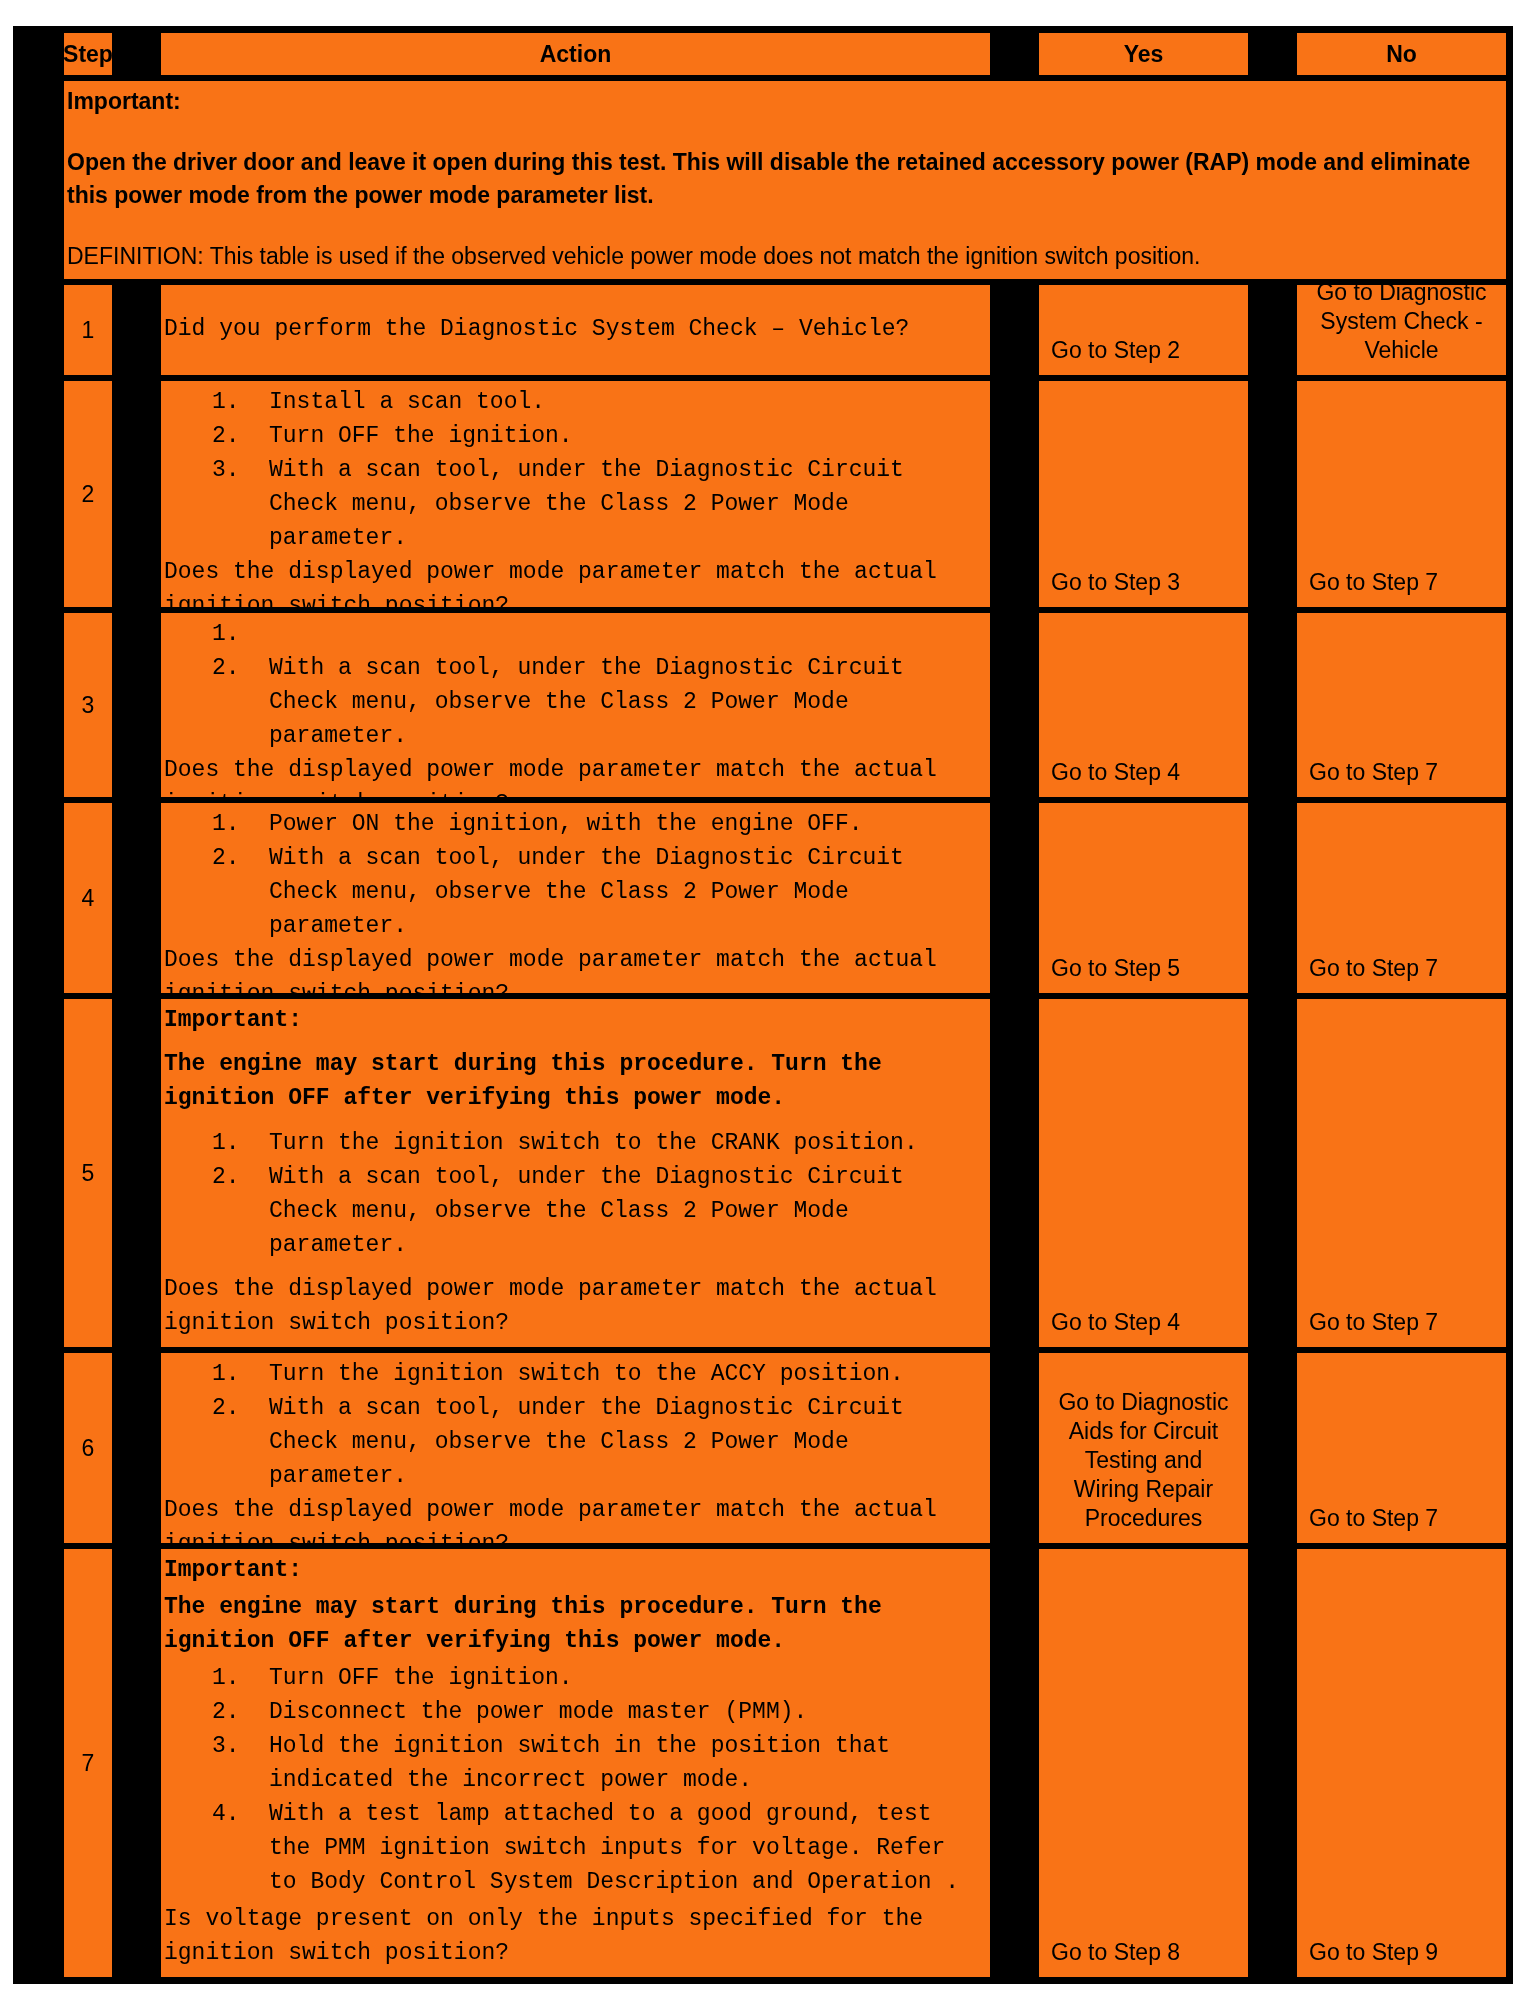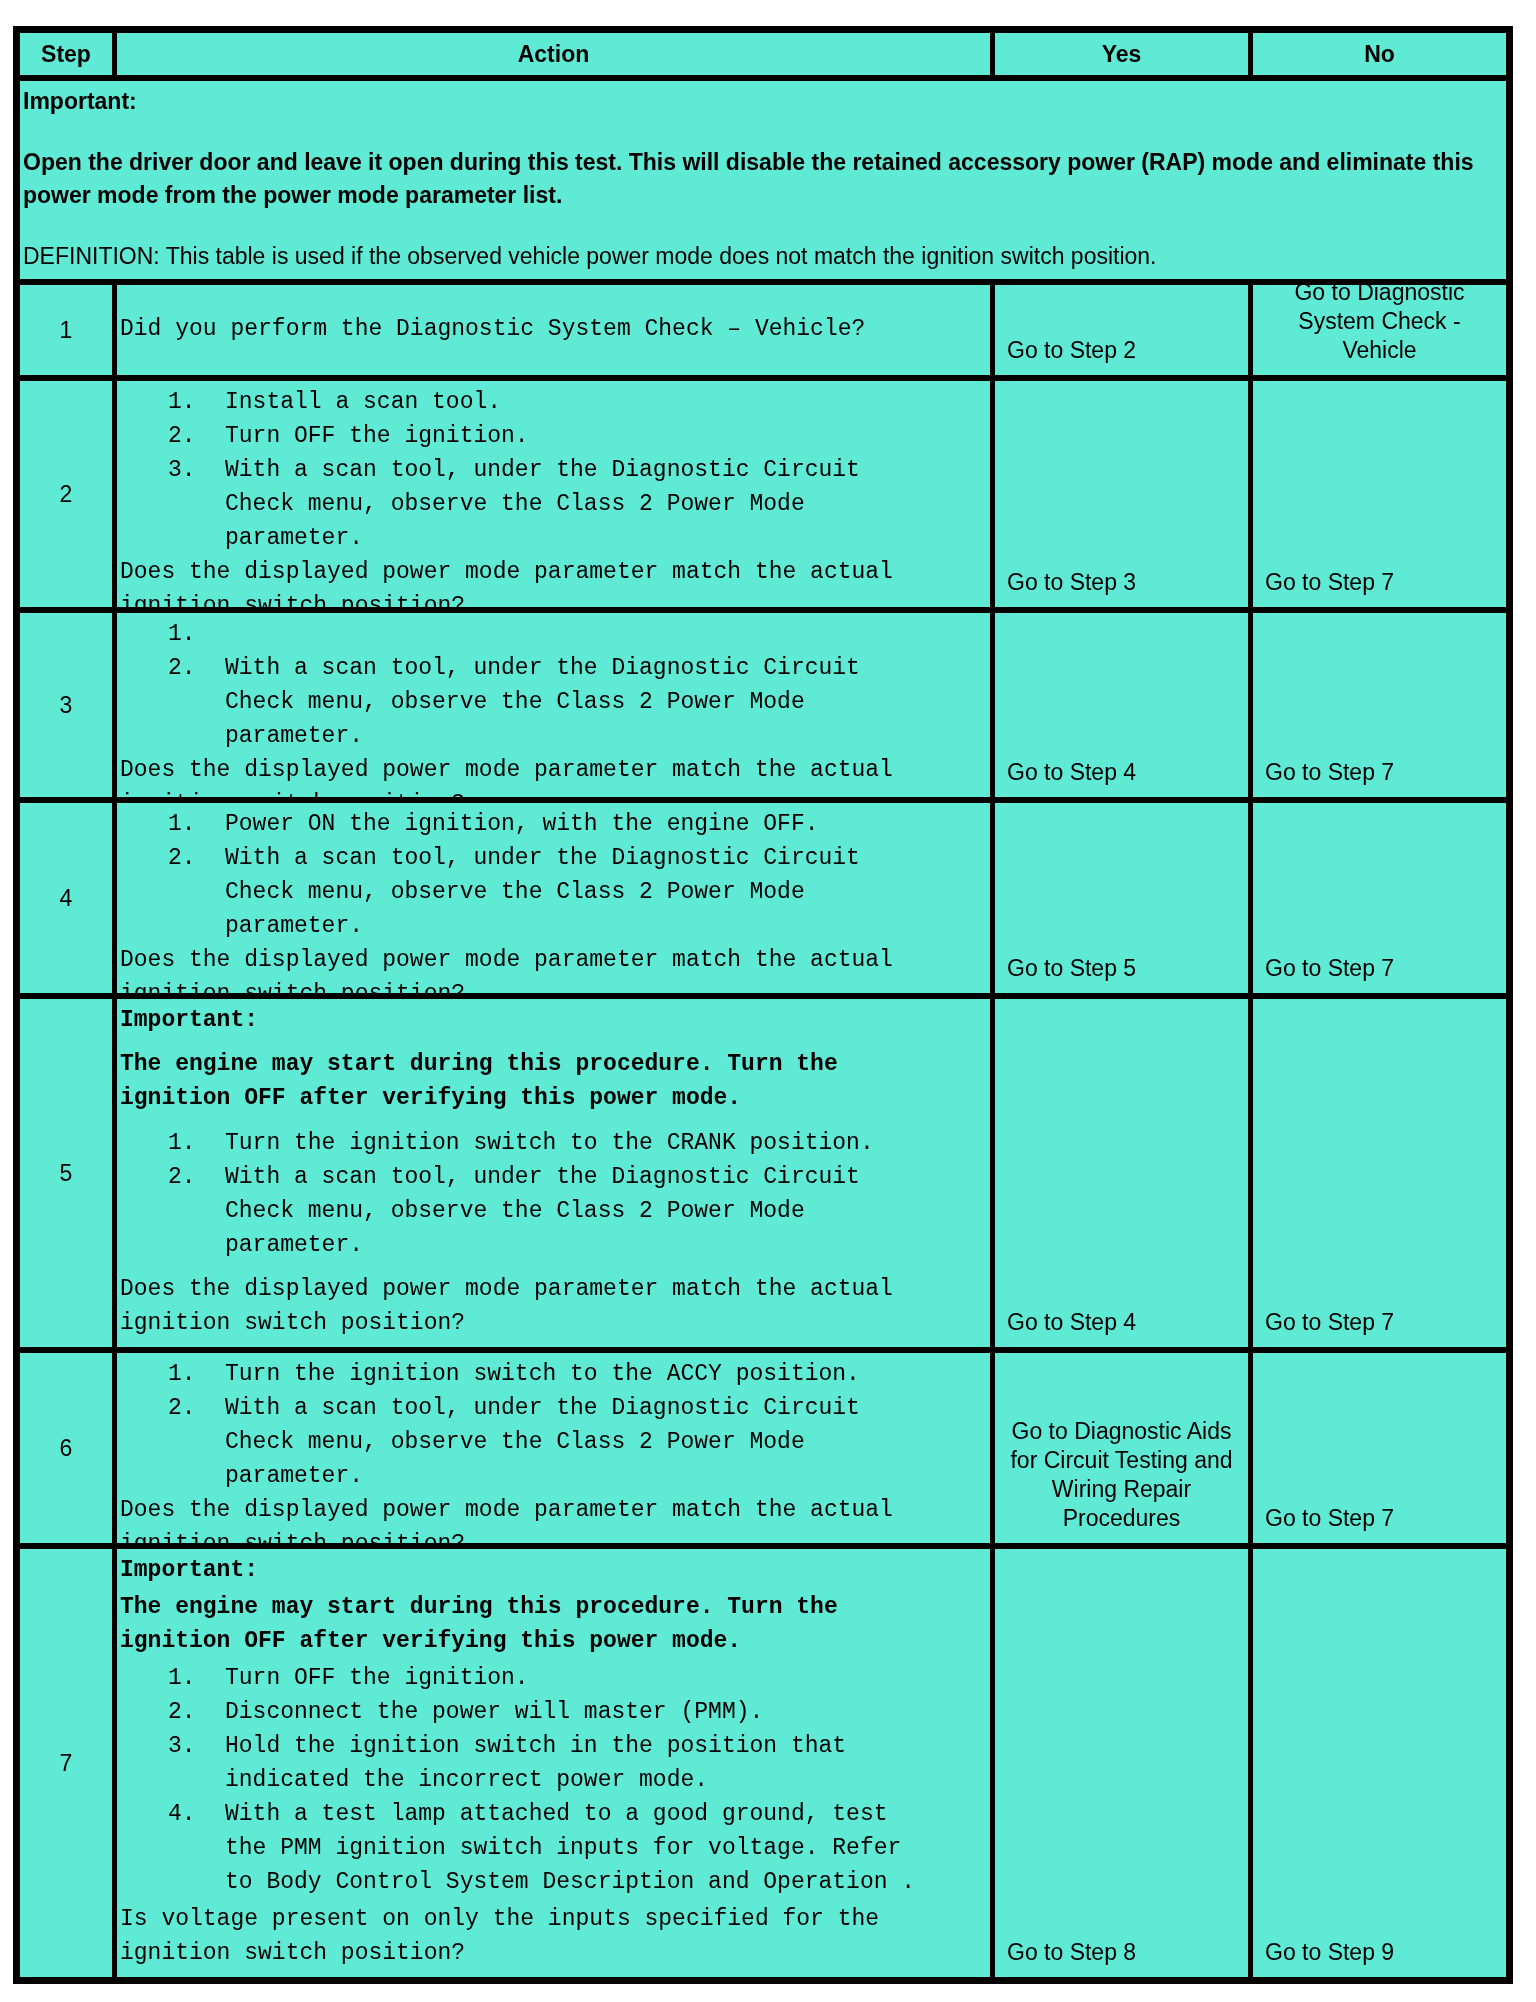--- a/index.html
+++ b/index.html
@@ -22,21 +22,21 @@
     top: 26px;
     display: grid;
     grid-template-columns: 92px 873px 253px 253px;
     grid-template-rows: 42px 198px 90px 226px 184px 190px 348px 190px 428px;
     row-gap: 6px;
     column-gap: 5px;
     background: #000000;
     border: 7px solid #000000;
     width: max-content;
   }
-  .cell { background: #5eead4; overflow: hidden; }
+  .cell { background: #f97316; overflow: hidden; margin-left: 44px; }
   .hdr {
     display: flex;
     align-items: center;
     justify-content: center;
     font-weight: bold;
     font-size: 23px;
   }
   .preamble {
     grid-column: 1 / -1;
     display: flex;
@@ -240,21 +240,21 @@
     <div class="cell action-cell">
       <p class="imp">Important:</p>
       <p class="warning">The engine may start during this procedure. Turn the ignition OFF after verifying this power mode.</p>
       <div class="list">
         <div class="li">
             <span class="num">1.</span>
             <span class="li-text">Turn OFF the ignition.</span>
           </div>
         <div class="li">
             <span class="num">2.</span>
-            <span class="li-text">Disconnect the power will master (PMM).</span>
+            <span class="li-text">Disconnect the power mode master (PMM).</span>
           </div>
         <div class="li">
             <span class="num">3.</span>
             <span class="li-text">Hold the ignition switch in the position that indicated the incorrect power mode.</span>
           </div>
         <div class="li">
             <span class="num">4.</span>
             <span class="li-text">With a test lamp attached to a good ground, test the PMM ignition switch inputs for voltage. Refer to Body Control System Description and Operation .</span>
           </div>
       </div>

